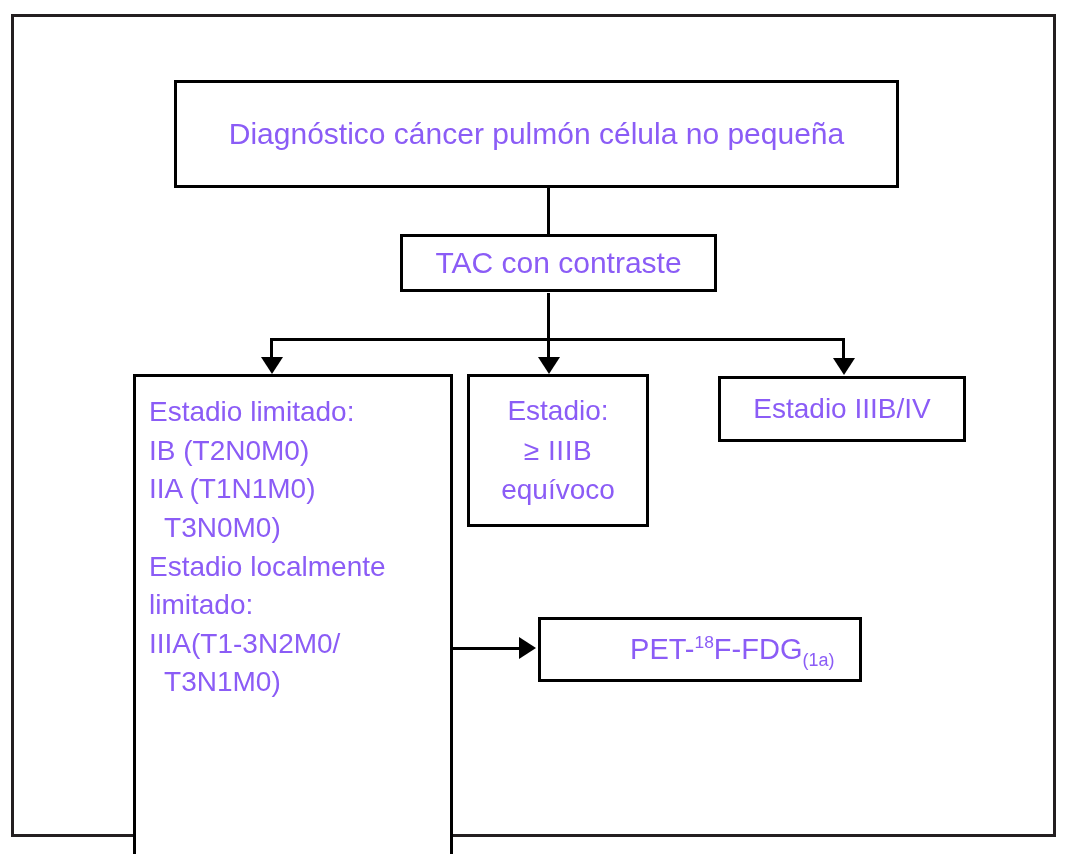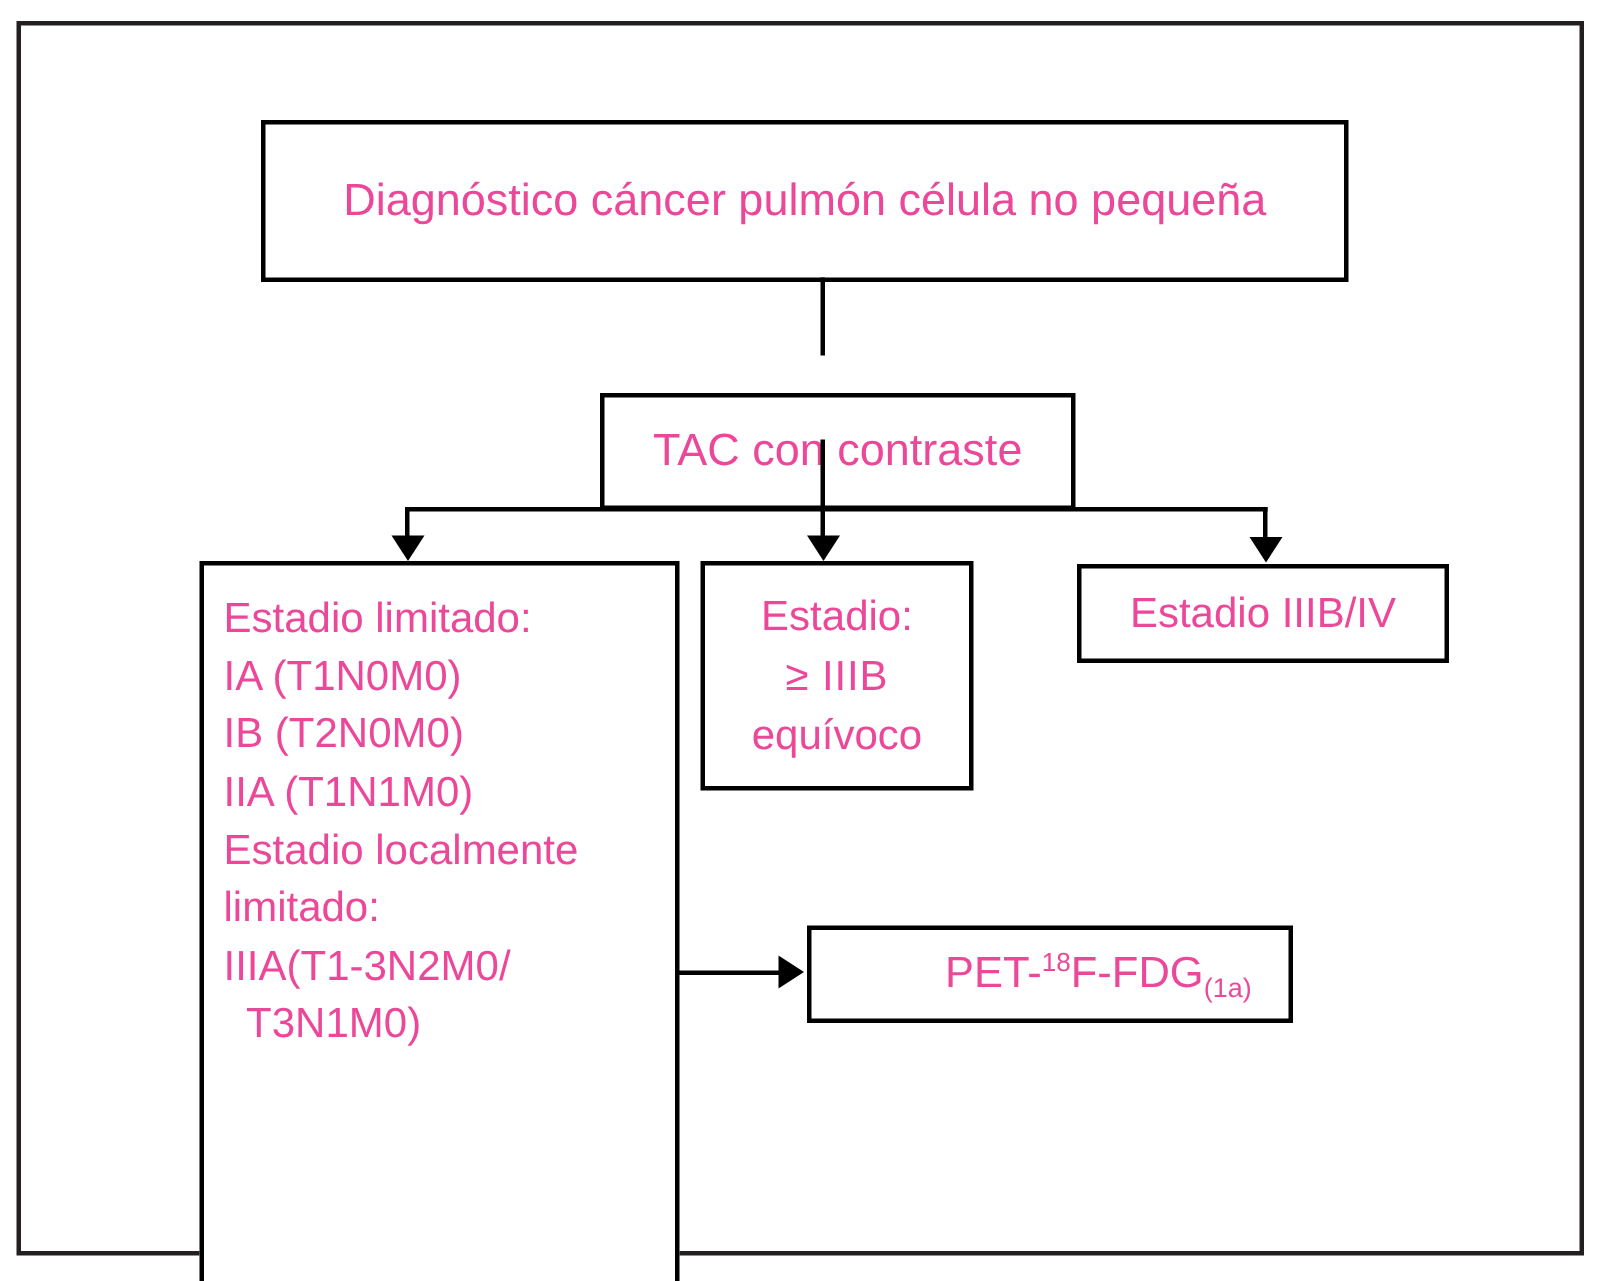--- a/index.html
+++ b/index.html
@@ -32,40 +32,39 @@
   }
   
   .node {
     position: absolute;
     border: 3px solid #000000;
     box-sizing: border-box;
     background: #ffffff;
     display: flex;
     flex-direction: column;
     justify-content: center;
-    color: #ec4899;
+    color: #8b5cf6;
   }
   .node .line {
     white-space: pre;
     line-height: 1.18;
   }
   .center-text { text-align: center; align-items: center; }
   .left-text   { text-align: left; }
 
   
   #node-diagnosis {
     left: 160px; top: 63px; width: 725px; height: 108px;
     font-size: 30px;
     align-items: center;
   }
   #node-tac {
-    left: 386px; top: 217px; width: 317px; height: 78px;
+    left: 386px; top: 217px; width: 317px; height: 58px;
     font-size: 30px;
     align-items: center;
-    margin-top: 28px;
   }
   #node-limited {
     left: 119px; top: 357px; width: 320px; height: 547px;
     font-size: 28px;
     padding: 16px 0 0 13px;
     justify-content: flex-start;
     align-items: flex-start;
   }
   #node-limited .line { line-height: 1.38; }
   #node-equivocal {
@@ -146,23 +145,23 @@
     <div class="arrow-down" style="left:247px; top:340px;"></div>
 
     <div class="vline" style="left:533px; top:321px; height:23px;"></div>
     <div class="arrow-down" style="left:524px; top:340px;"></div>
 
     <div class="vline" style="left:828px; top:321px; height:23px;"></div>
     <div class="arrow-down" style="left:819px; top:341px;"></div>
 
     <div class="node left-text" id="node-limited">
       <div class="line">Estadio limitado:</div>
-      <div class="line">IA (T1N0M0)</div>
       <div class="line">IB (T2N0M0)</div>
       <div class="line">IIA (T1N1M0)</div>
+      <div class="line">  T3N0M0)</div>
       <div class="line">Estadio localmente</div>
       <div class="line">limitado:</div>
       <div class="line">IIIA(T1-3N2M0/</div>
       <div class="line">  T3N1M0)</div>
     </div>
 
     <div class="node center-text" id="node-advanced">
       <div class="line">Estadio IIIB/IV</div>
     </div>
 

